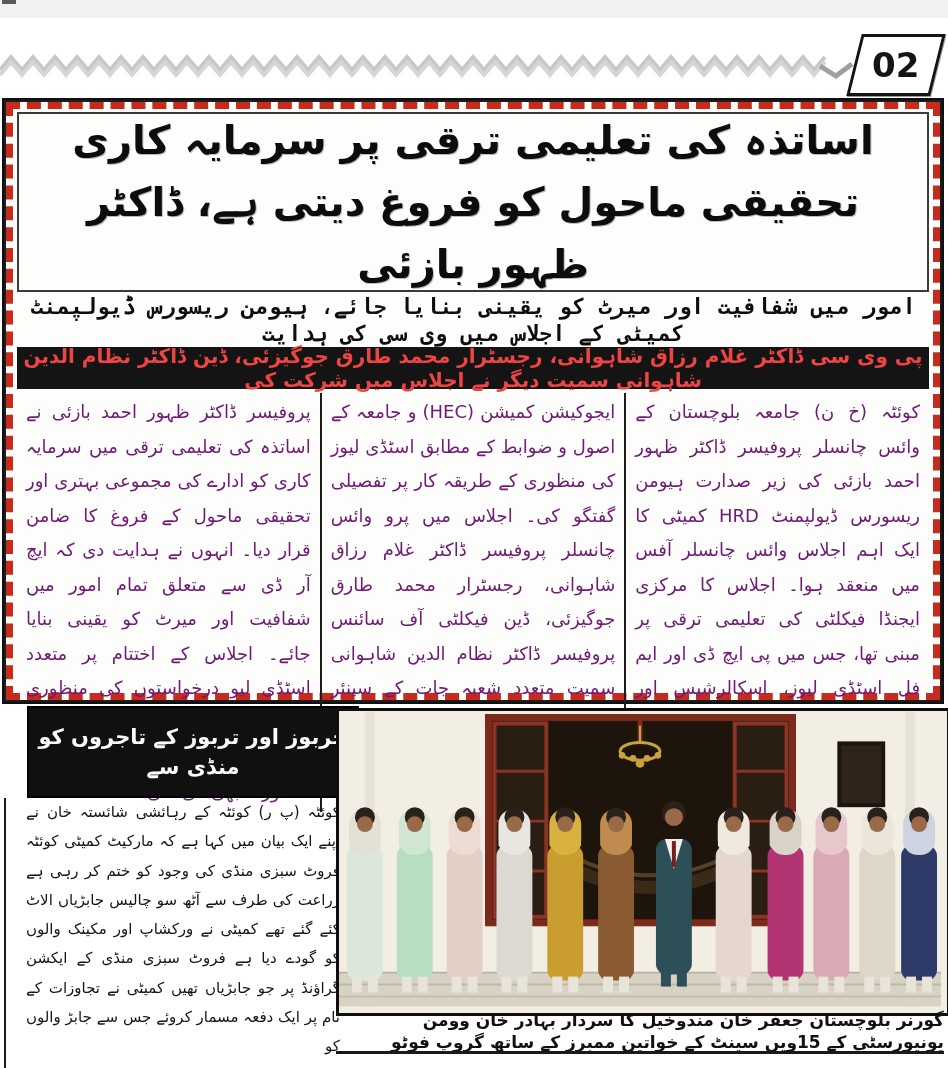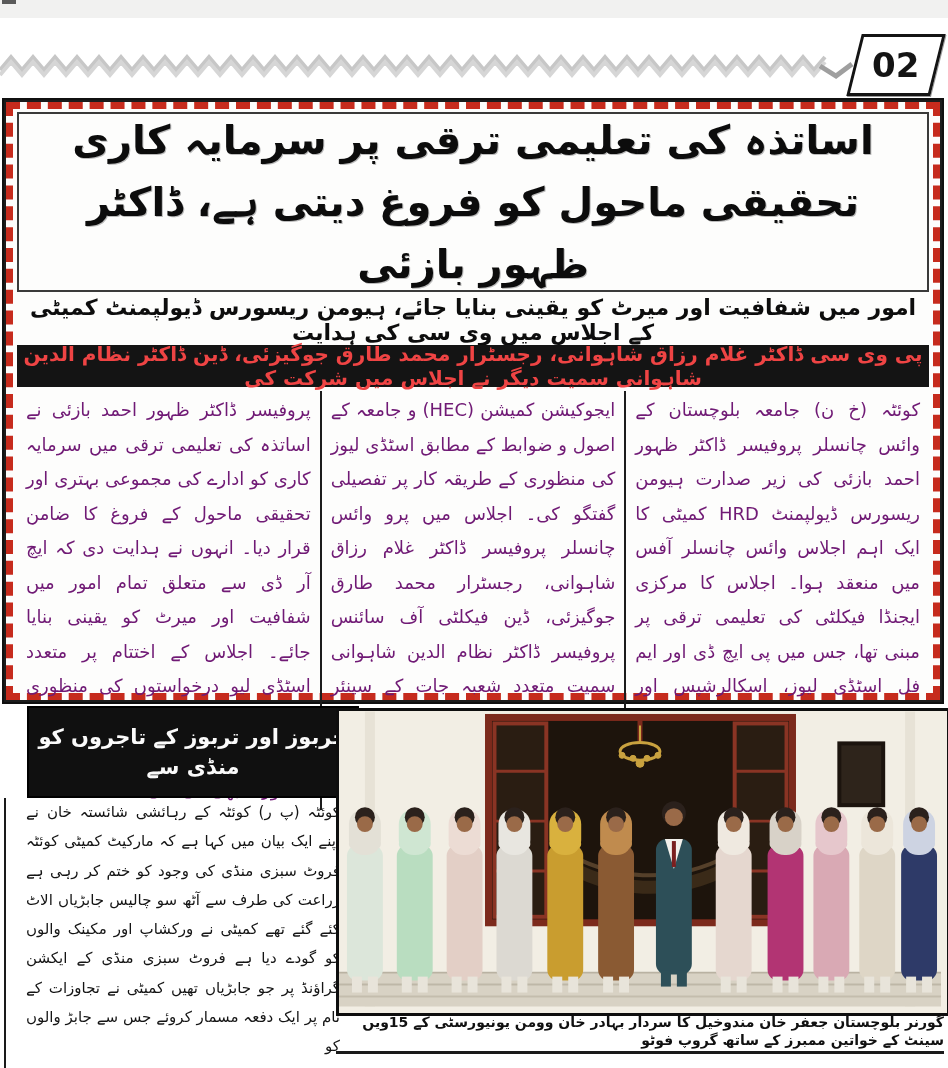--- a/index.html
+++ b/index.html
@@ -17,39 +17,39 @@
        font-family:"DejaVu Sans",sans-serif;}
   
   #main-box{top:98px;left:2px;width:938px;height:602px;background:#1c1c1c;border:2px solid #101010;}
   #main-box-inner{position:absolute;inset:2px;border:7px dashed #c62b1d;background:#fdfdfc;}
   #main-content{position:absolute;inset:2px;display:flex;flex-direction:column;}
   #headline-box{height:176px;border:2px solid #3a3a3a;margin:1px 2px;display:flex;
        align-items:center;justify-content:center;padding:0 8px;}
   #headline{direction:rtl;text-align:center;font-size:40px;font-weight:bold;color:#0c0c0c;
        line-height:1.55;letter-spacing:0;text-shadow:1px 1px 0 #bbb;}
   #headline-rule{height:6px;background:#111;margin:1px 2px;}
-  #subhead1-row{height:52px;display:flex;align-items:center;justify-content:center;}
+  #subhead1-row{height:52px;display:flex;align-items:center;justify-content:center;font-family:Liberation Mono, monospace;}
   #subhead1{direction:rtl;font-size:22px;font-weight:bold;color:#0d0d0d;text-align:center;}
   #subhead2-row{height:42px;background:#141414;margin:0 2px;display:flex;align-items:center;justify-content:center;}
   #subhead2{direction:rtl;font-size:20px;font-weight:bold;color:#ef4444;text-align:center;}
   #body-columns{flex:1;display:flex;flex-direction:row-reverse;margin:4px 2px 2px 2px;}
   .col{flex:1;padding:2px 9px;direction:rtl;text-align:justify;font-size:18px;
        line-height:1.92;color:#701a75;}
   .col + .col{border-right:2px solid #1c1c1c;}
   
   #article2-headline-box{top:706px;left:2px;width:328px;height:88px;background:#101010;
        border:2px solid #000;display:flex;flex-direction:column;align-items:center;justify-content:center;gap:4px;margin-left:25px;}
   .a2line{direction:rtl;color:#fafafa;font-weight:bold;font-size:21px;line-height:1.45;text-align:center;}
   #article2-body{top:798px;left:4px;width:314px;height:270px;direction:rtl;text-align:justify;
        font-size:15px;line-height:1.95;color:#141414;overflow:hidden;padding-left:20px;
        border-left:2px solid #1a1a1a;}
   
   #photo-box{top:708px;left:336px;width:608px;height:302px;border:3px solid #0e0e0e;background:#f2eee4;}
   #photo-caption-row{top:1013px;left:336px;width:608px;height:36px;display:flex;align-items:center;}
-  #photo-caption{direction:rtl;width:100%;font-size:14px;font-weight:bold;color:#111;text-align:right;line-height:1.3;}
+  #photo-caption{direction:rtl;width:100%;font-size:17px;font-weight:bold;color:#111;text-align:right;line-height:1.3;}
   #caption-rule{top:1051px;left:336px;width:608px;height:3px;background:#1a1a1a;}
 </style>
 </head>
 <body>
 
 <div class="abs" id="top-strip"></div>
 <div class="abs" id="corner-mark"></div>
 
 <svg class="abs" id="zigzag" viewBox="0 0 856 30" xmlns="http://www.w3.org/2000/svg">
   <polyline id="zz1" fill="none" stroke="#c7c7c7" stroke-width="4" points="0,18 11,5 22,18 33,5 44,18 55,5 66,18 77,5 88,18 99,5 110,18 121,5 132,18 143,5 154,18 165,5 176,18 187,5 198,18 209,5 220,18 231,5 242,18 253,5 264,18 275,5 286,18 297,5 308,18 319,5 330,18 341,5 352,18 363,5 374,18 385,5 396,18 407,5 418,18 429,5 440,18 451,5 462,18 473,5 484,18 495,5 506,18 517,5 528,18 539,5 550,18 561,5 572,18 583,5 594,18 605,5 616,18 627,5 638,18 649,5 660,18 671,5 682,18 693,5 704,18 715,5 726,18 737,5 748,18 759,5 770,18 781,5 792,18 803,5 814,18 825,5"></polyline>

